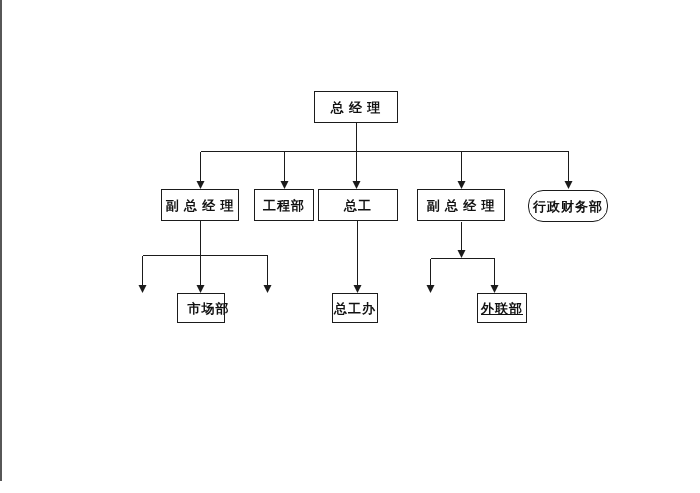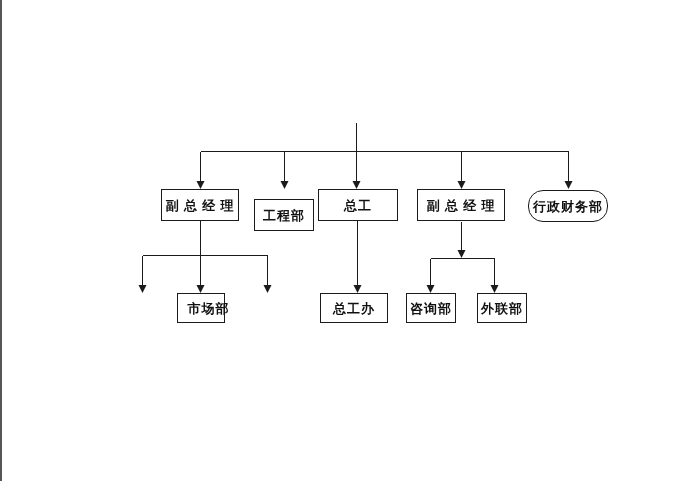--- a/index.html
+++ b/index.html
@@ -70,25 +70,25 @@
       <polygon points="196.5,285 204.5,285 200.5,293"></polygon>
       <polygon points="263.5,285 271.5,285 267.5,293"></polygon>
       <polygon points="353.5,285 361.5,285 357.5,293"></polygon>
       <polygon points="426.5,285 434.5,285 430.5,293"></polygon>
       <polygon points="490.5,285 498.5,285 494.5,293"></polygon>
 
       <polygon points="457.5,250 465.5,250 461.5,258"></polygon>
     </g>
   </svg>
 
+  <div class="node" style="left:314px; top:91px; width:84px; height:32px;">总 经 理</div>
 
   <div class="node" style="left:161px; top:189px; width:78px; height:32px;">副 总 经 理</div>
-  <div class="node" style="left:254px; top:199px; width:60px; height:32px;">工程部</div>
+  <div class="node" style="left:254px; top:189px; width:60px; height:32px;">工程部</div>
   <div class="node" style="left:318px; top:189px; width:80px; height:32px;">总工</div>
   <div class="node" style="left:417px; top:189px; width:88px; height:32px;">副 总 经 理</div>
   <div class="node" style="left:528px; top:190px; width:80px; height:32px;border-radius:15px;">行政财务部</div>
 
   <div class="node" style="left:177px; top:293px; width:48px; height:30px;padding-left:15px;">市场部</div>
-  <div class="node" style="left:320px; top:293px; width:68px; height:30px;">总工办</div>
-  <div class="node" style="left:406px; top:293px; width:50px; height:30px;">咨询部</div>
-  <div class="node" style="left:477px; top:293px; width:50px; height:30px;">外联部</div>
+  <div class="node" style="left:332px; top:293px; width:46px; height:30px;">总工办</div>
+  <div class="node" style="left:477px; top:293px; width:50px; height:30px;text-decoration:underline;">外联部</div>
 
 </div>
 
 </body></html>

